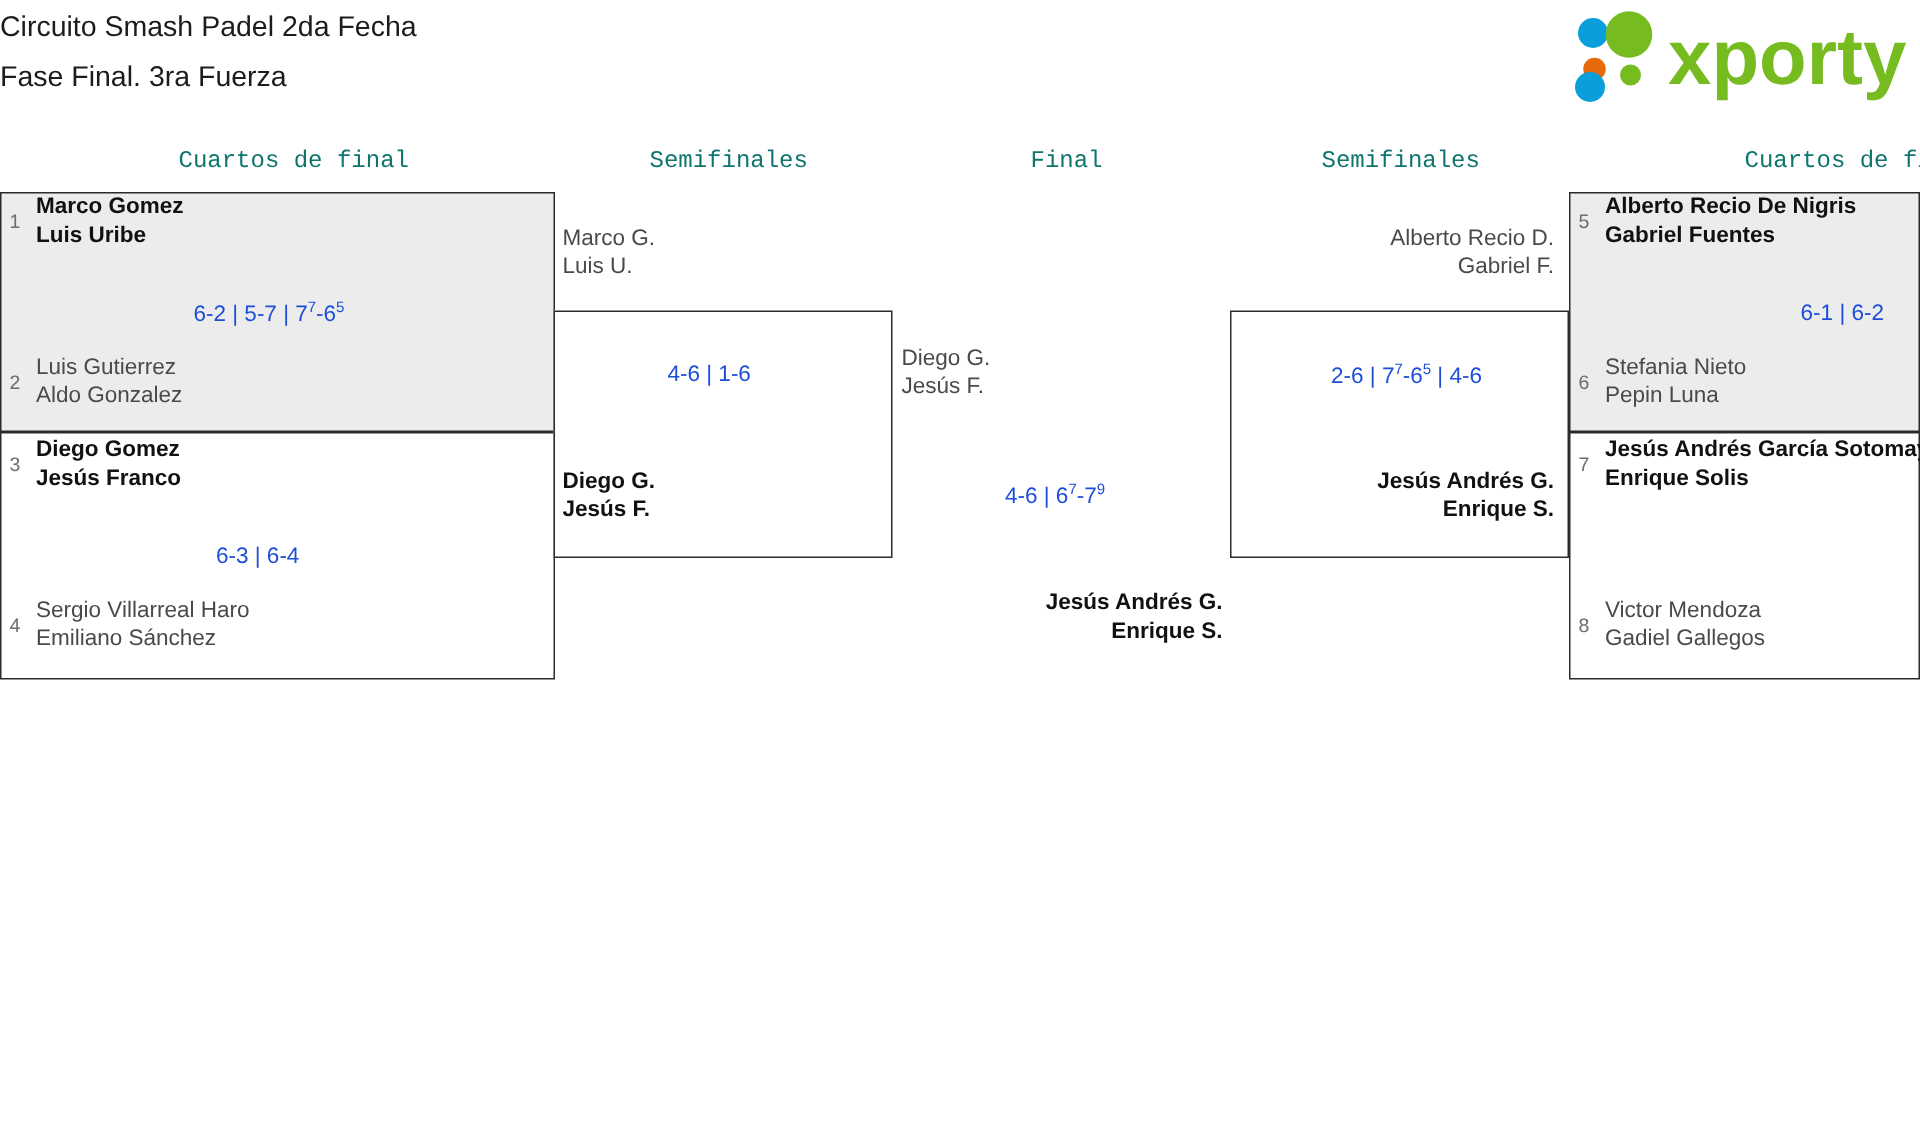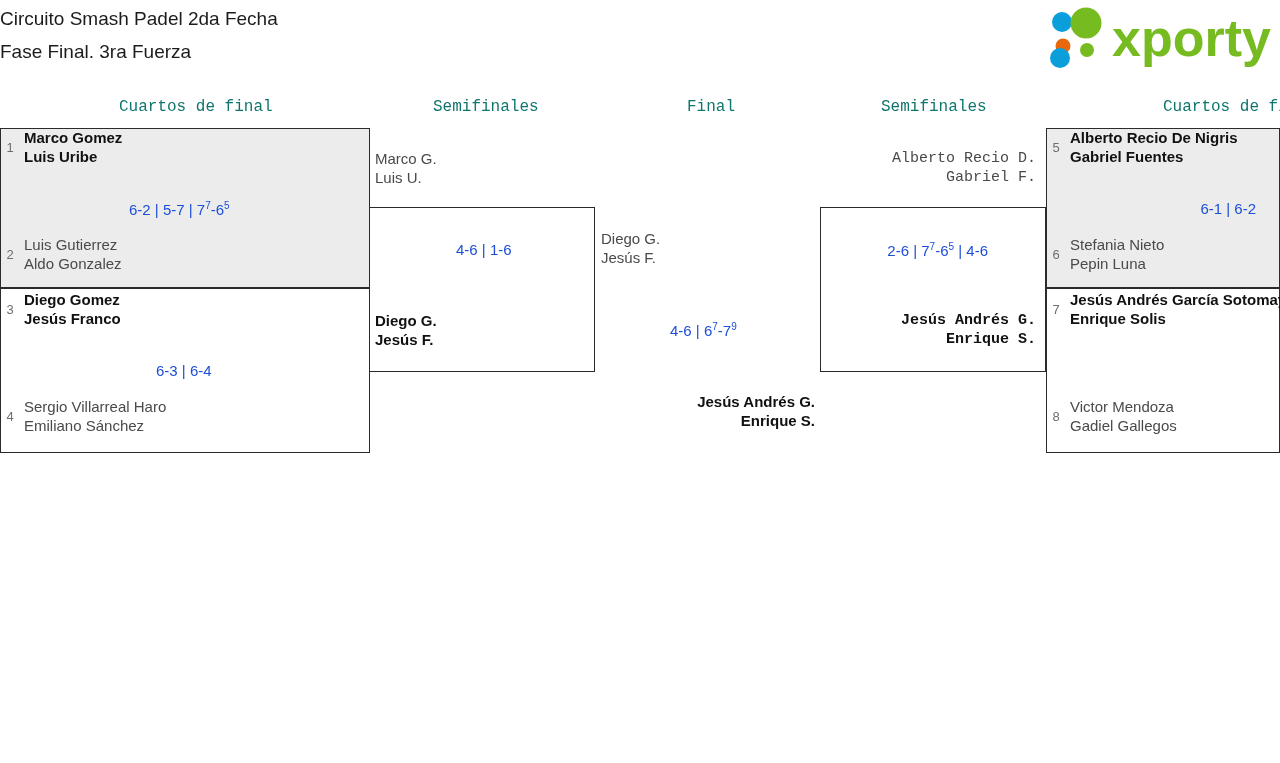--- a/index.html
+++ b/index.html
@@ -72,21 +72,21 @@
     line-height: 19px;
     padding-top: 10px;
     min-width: 12px;
     text-align: center;
   }
   .names {
     font-size: 15px;
     line-height: 19px;
   }
   .names .n { display: block; }
-  .team.right .names { text-align: right; font-family: Liberation Mono, monospace; }
+  .team.right .names { text-align: right; }
   .winner .names { font-weight: 700; color: #111111; }
   .loser  .names { font-weight: 400; color: #4a4a4a; }
 
   
   .score {
     position: absolute;
     font-size: 15px;
     line-height: 19px;
     color: #1d4ed8;
     white-space: nowrap;
@@ -159,37 +159,37 @@
       <span class="n">Jesús Franco</span>
     </span>
   </div>
   <div class="team loser" style="left:4px; top:397px;">
     <span class="seed">4</span>
     <span class="names">
       <span class="n">Sergio Villarreal Haro</span>
       <span class="n">Emiliano Sánchez</span>
     </span>
   </div>
-  <div class="score" style="left:156px; top:361px;">6-3 | 6-4</div>
+  <div class="score" style="left:144px; top:361px;">6-3 | 6-4</div>
 
   <div class="box" style="left:369px; top:207px; width:226px; height:165px;"></div>
 
   <div class="team loser" style="left:375px; top:149px;">
     <span class="names">
       <span class="n">Marco G.</span>
       <span class="n">Luis U.</span>
     </span>
   </div>
   <div class="team winner" style="left:375px; top:311px;">
     <span class="names">
       <span class="n">Diego G.</span>
       <span class="n">Jesús F.</span>
     </span>
   </div>
-  <div class="score" style="left:456px; top:240px;">4-6 | 1-6</div>
+  <div class="score" style="left:445px; top:240px;">4-6 | 1-6</div>
 
   <div class="team loser" style="left:601px; top:229px;">
     <span class="names">
       <span class="n">Diego G.</span>
       <span class="n">Jesús F.</span>
     </span>
   </div>
   <div class="score" style="left:670px; top:321px;"><span>4-6 | 6</span><sup>7</sup><span>-7</span><sup>9</sup></div>
   <div class="champion" style="left:575px; top:392px; width:240px;">
     <span class="n">Jesús Andrés G.</span>

